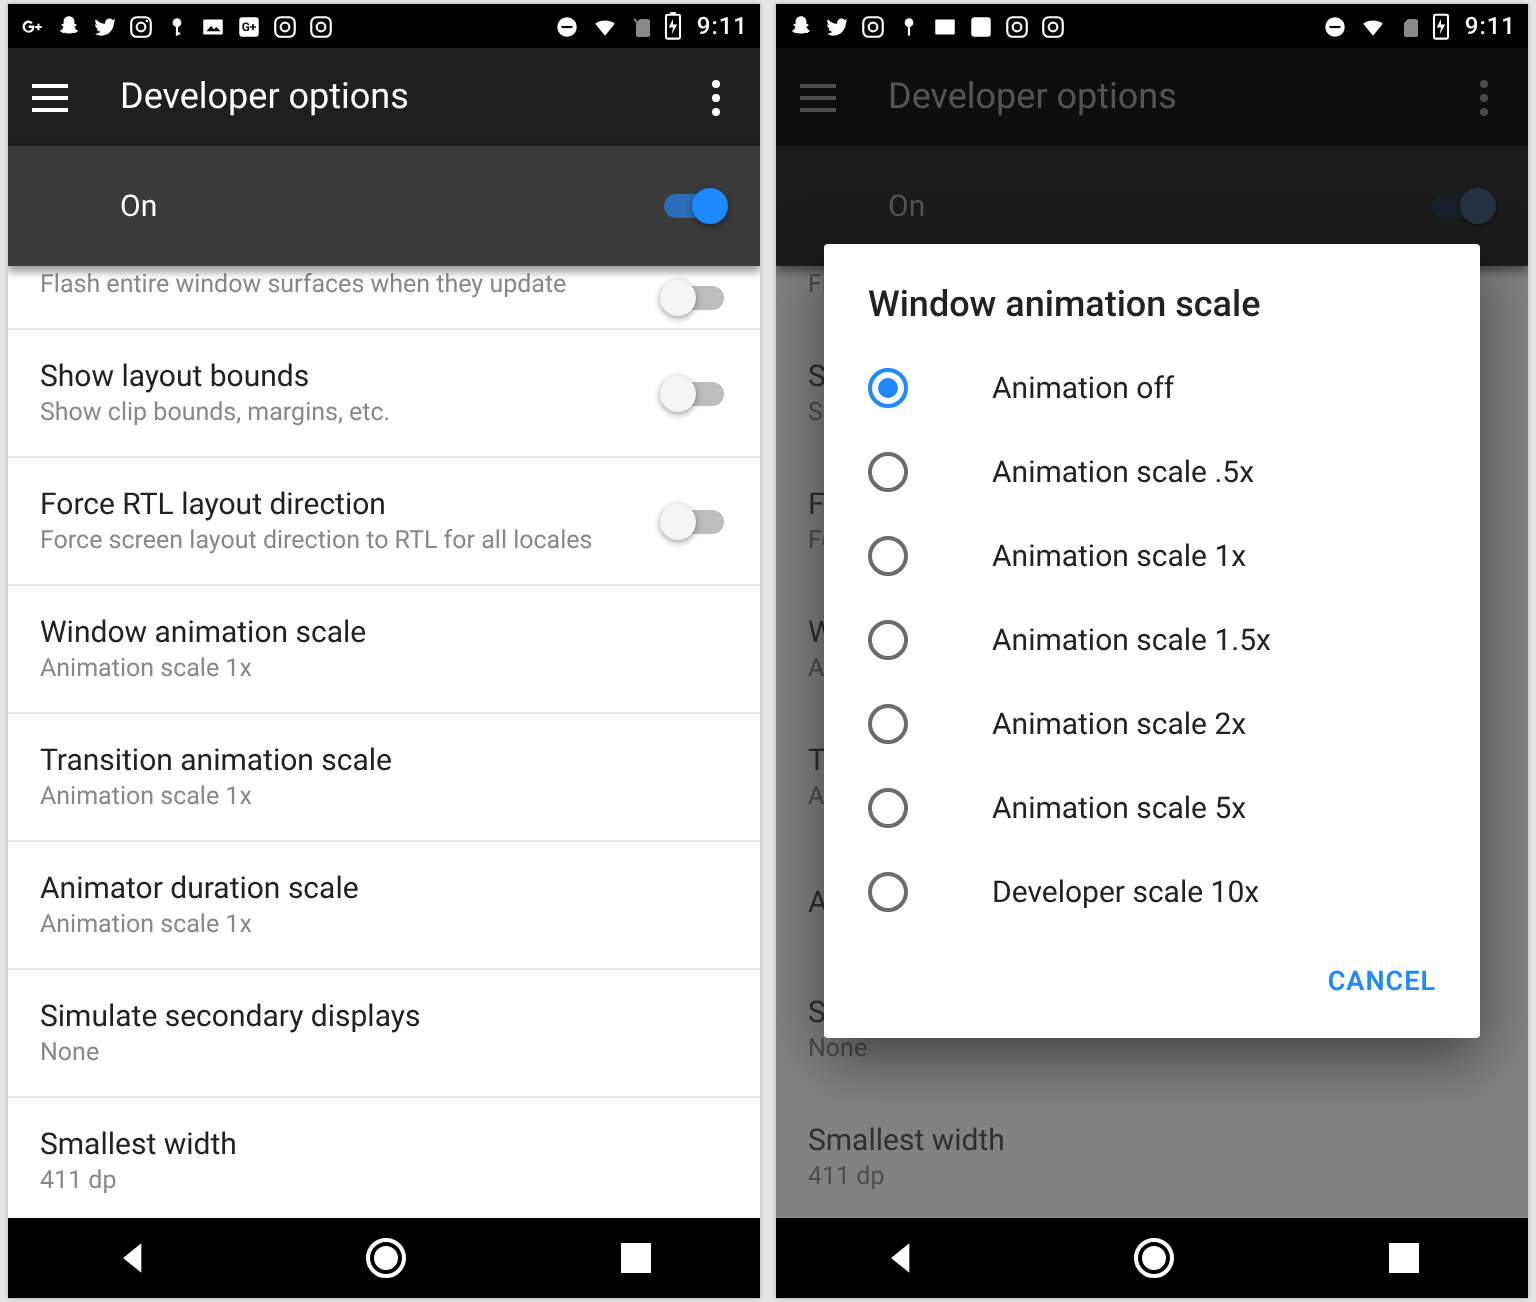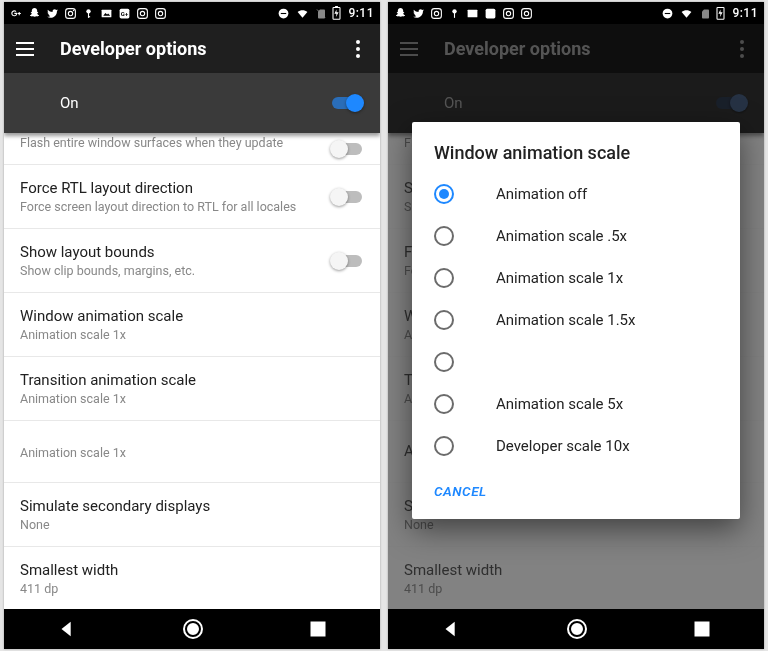--- a/index.html
+++ b/index.html
@@ -42,21 +42,21 @@
   .app-bar {
     height: 49px;
     background: #1f1f1f;
     color: #fff;
     display:flex;
     align-items:center;
     padding: 0 12px;
   }
   .hamburger { width:22px; height:22px; display:flex; flex-direction:column; justify-content:center; gap:4px; margin-right:22px;}
   .hamburger div { height:2px; background:#fff; width:18px;}
-  .app-title { font-size:18px; font-weight:700; flex:1; }
+  .app-title { font-size:18px; font-weight:400; flex:1; }
   .kebab { display:flex; flex-direction:column; gap:3px; align-items:center; width:20px;}
   .kebab div { width:4px; height:4px; border-radius:50%; background:#fff;}
   
   .on-row {
     height: 60px;
     background: #3a3a3a;
     box-shadow: 0 3px 4px rgba(0,0,0,0.4);
     color:#fff;
     display:flex;
     align-items:center;
@@ -134,21 +134,21 @@
   .radio {
     width:20px; height:20px; border-radius:50%;
     border:2px solid #6b6b6b; position:relative; flex-shrink:0;
   }
   .radio.selected { border-color:#1e88ff;}
   .radio.selected::after {
     content:""; position:absolute; top:3px; left:3px; width:10px; height:10px;
     background:#1e88ff; border-radius:50%;
   }
   .radio-label { font-size:15px; color:#222;}
-  .dialog-actions { display:flex; padding:10px 14px 6px;font-style:italic;}
+  .dialog-actions { display:flex; justify-content:flex-end; padding:10px 14px 6px;}
   .cancel-btn { color:#1e88ff; font-size:13.5px; font-weight:600; letter-spacing:0.5px; padding:6px 8px; }
 </style>
 </head>
 <body>
 
 <div class="phone">
   <div class="status-bar">
     <div class="status-left">
       <svg width="13" height="13" viewBox="0 0 24 24">
           <path fill="#fff" d="M8 11v2h3.2c-.3 1.4-1.6 2.4-3.2 2.4-1.9 0-3.5-1.6-3.5-3.5S6.1 8.4 8 8.4c.9 0 1.7.3 2.3.9l1.5-1.5C10.7 6.7 9.4 6 8 6 4.9 6 2.4 8.5 2.4 11.6S4.9 17.2 8 17.2c3.2 0 5.3-2.3 5.3-5.5 0-.4 0-.7-.1-1H8zm12 0h-2V9h-2v2h-2v2h2v2h2v-2h2z"></path>
@@ -231,44 +231,45 @@
 
   <div class="list" id="list-left">
       <div class="row cut-top">
         <div class="sub">Flash entire window surfaces when they update</div>
         <div class="switch off">
           <div class="track"></div>
           <div class="thumb"></div>
         </div>
       </div>
       <div class="row">
+        <div class="title">Show layout bounds</div>
+        <div class="sub">Show clip bounds, margins, etc.</div>
+        <div class="switch off">
+          <div class="track"></div>
+          <div class="thumb"></div>
+        </div>
+      </div>
+      <div class="row">
         <div class="title">Force RTL layout direction</div>
         <div class="sub">Force screen layout direction to RTL for all locales</div>
         <div class="switch off">
           <div class="track"></div>
           <div class="thumb"></div>
         </div>
       </div>
       <div class="row">
-        <div class="title">Show layout bounds</div>
-        <div class="sub">Show clip bounds, margins, etc.</div>
-        <div class="switch off">
-          <div class="track"></div>
-          <div class="thumb"></div>
-        </div>
-      </div>
-      <div class="row">
         <div class="title">Window animation scale</div>
         <div class="sub">Animation scale 1x</div>
       </div>
       <div class="row">
         <div class="title">Transition animation scale</div>
         <div class="sub">Animation scale 1x</div>
       </div>
       <div class="row">
+        <div class="title">Animator duration scale</div>
         <div class="sub">Animation scale 1x</div>
       </div>
       <div class="row">
         <div class="title">Simulate secondary displays</div>
         <div class="sub">None</div>
       </div>
       <div class="row">
         <div class="title">Smallest width</div>
         <div class="sub">411 dp</div>
       </div>
@@ -411,20 +412,21 @@
         <div class="radio-item">
           <div class="radio"></div>
           <div class="radio-label">Animation scale 1x</div>
         </div>
         <div class="radio-item">
           <div class="radio"></div>
           <div class="radio-label">Animation scale 1.5x</div>
         </div>
         <div class="radio-item">
           <div class="radio"></div>
+          <div class="radio-label">Animation scale 2x</div>
         </div>
         <div class="radio-item">
           <div class="radio"></div>
           <div class="radio-label">Animation scale 5x</div>
         </div>
         <div class="radio-item">
           <div class="radio"></div>
           <div class="radio-label">Developer scale 10x</div>
         </div>
       </div>

